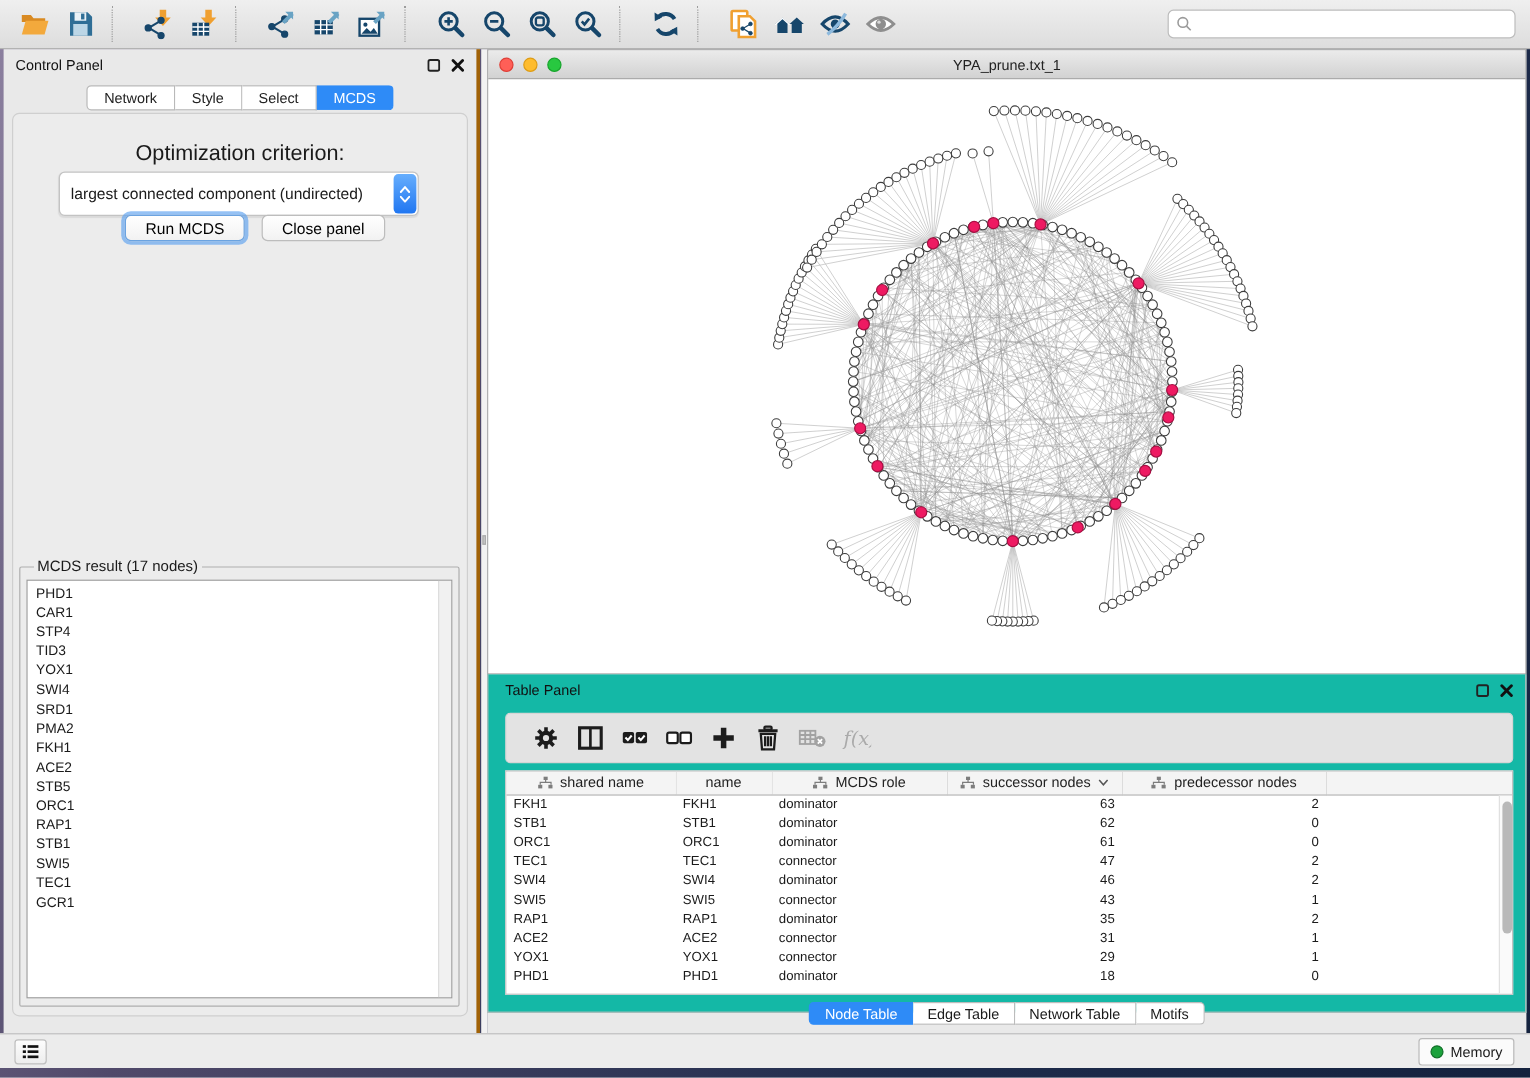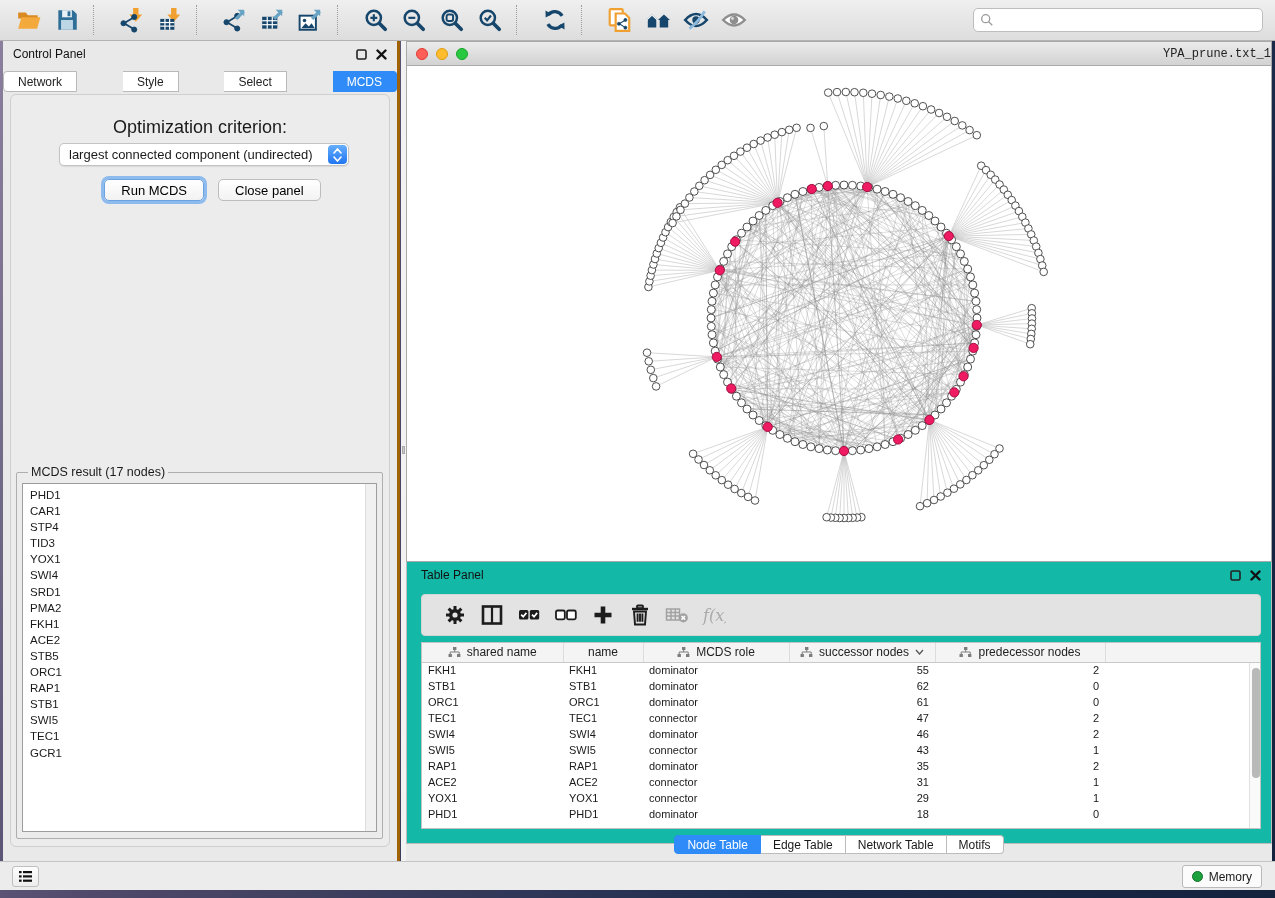--- a/index.html
+++ b/index.html
@@ -21,30 +21,30 @@
 
   
   .main-row { position:absolute; top:41px; left:0; width:1275px; height:820px; }
 
   
   .control-panel { position:absolute; left:3px; top:0; width:397px; height:820px;
                    background:#e9e9e9; border-right:3px solid #a16207; }
   .panel-header { height:26px; display:flex; align-items:center; padding:0 10px; }
   .panel-header .ph-title { flex:1; font-size:12px; color:#111; }
   .ph-icons { display:flex; gap:9px; align-items:center; }
-  .tabbar { display:flex; justify-content:space-between; margin-top:4px; }
+  .tabbar { display:flex; justify-content:center; margin-top:4px; }
   .ctab { height:21px; padding:0 14px; display:flex; align-items:center; background:#fff;
           border:1px solid #b9b9b9; border-left:none; font-size:12px; color:#222; cursor:default; }
   .ctab:first-child { border-left:1px solid #b9b9b9; border-radius:4px 0 0 4px; }
   .ctab:last-child { border-radius:0 4px 4px 0; }
   .ctab.active { background:#2e8bf7; border-color:#2e8bf7; color:#fff; }
   .tab-panel { position:absolute; left:7px; right:7px; top:53px; bottom:14px;
                background:#ececec; border:1px solid #cfcfcf; border-radius:6px; }
   .opt-label { text-align:center; margin-top:22px; font-size:18px; }
-  .mac-select { position:absolute; left:48px; right:40px; top:48px; height:23px; background:#fff;
+  .mac-select { position:absolute; left:38px; right:40px; top:48px; height:37px; background:#fff;
                 border:1px solid #c3c3c3; border-radius:5px; display:flex; align-items:center;
                 padding-left:9px; font-size:13px; box-shadow:0 1px 1px rgba(0,0,0,.08); }
   .mac-select .stepper { position:absolute; right:1px; top:1px; bottom:1px; width:19px;
                 border-radius:4px; background:linear-gradient(#66aefd,#2076f1);
                 display:flex; flex-direction:column; align-items:center; justify-content:center; gap:2px; }
   .btn-row { position:absolute; top:84px; left:0; right:0; display:flex; justify-content:center; gap:14px; }
   .mac-btn { height:22px; padding:0 16px; background:linear-gradient(#ffffff,#f2f2f2);
              border:1px solid #bdbdbd; border-radius:5px; font-size:13px; font-family:"Liberation Sans",sans-serif; }
   .mac-btn.focused { box-shadow:0 0 0 3px rgba(92,161,240,.65); border-color:#6ba3e0;margin-left:25px; }
   fieldset.result { position:absolute; left:5px; right:6px; top:370px; bottom:7px;
@@ -56,21 +56,21 @@
   .list-scroll { position:absolute; right:0; top:0; bottom:0; width:11px; background:#f1f1f1; border-left:1px solid #ddd; }
 
   
   .vsplit { position:absolute; left:401px; top:0; width:5px; height:820px; background:#f2f2f2; }
   .vsplit .grip { position:absolute; top:405px; left:1px; width:3px; height:8px; background:#c9c9c9; border:1px solid #aaa; }
 
   
   .right-col { position:absolute; left:406px; top:0; width:866px; height:820px; background:#e9e9e9; }
   .net-window { position:absolute; top:0; left:0; width:866px; height:521px; border:1px solid #a9a9a9; }
   .net-titlebar { height:24px; background:linear-gradient(#ebebeb,#d2d2d2); border-bottom:1px solid #ababab;
-                  position:relative; display:flex; align-items:center; justify-content:flex-end;font-family:Liberation Mono, monospace; }
+                  position:relative; display:flex; align-items:center; justify-content:center; }
   .traffic { position:absolute; left:9px; top:6px; display:flex; gap:8px; }
   .tl { width:12px; height:12px; border-radius:50%; }
   .net-title { font-size:12px; color:#222; }
   .net-canvas { width:864px; height:495px; background:#fff; }
 
   
   .table-panel { position:absolute; top:521px; left:0; width:866px; height:282px; background:#14b8a6;
                  border:1px solid #bdbdbd; border-top:none; }
   .tp-toolbar { position:absolute; left:14px; right:10px; top:32px; height:42px; background:#e3e3e3;
                 border:1px solid #d5d5d5; border-radius:4px; display:flex; align-items:center; padding-left:14px; }
@@ -1249,21 +1249,21 @@
                     <span></span>
                   </span>
                 </th>
               </tr>
             </thead>
             <tbody>
               <tr>
                 <td>FKH1</td>
                 <td>FKH1</td>
                 <td>dominator</td>
-                <td class="num">55</td>
+                <td class="num">63</td>
                 <td class="num">2</td>
                 <td></td>
               </tr>
               <tr>
                 <td>STB1</td>
                 <td>STB1</td>
                 <td>dominator</td>
                 <td class="num">62</td>
                 <td class="num">0</td>
                 <td></td>

